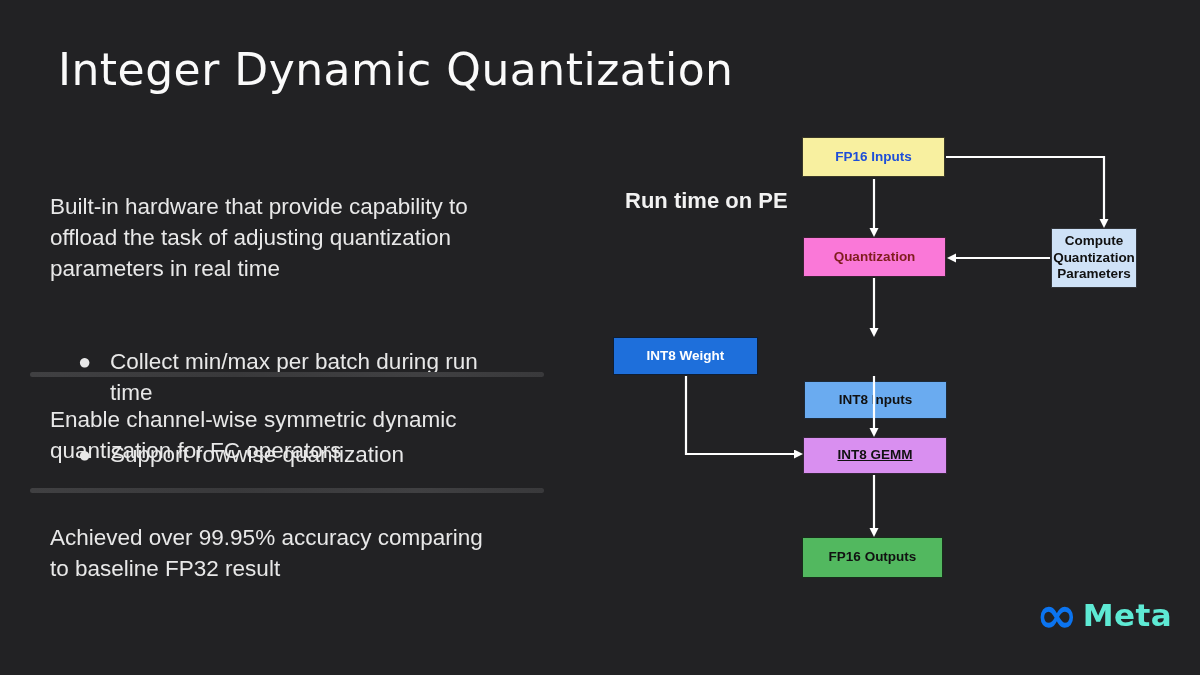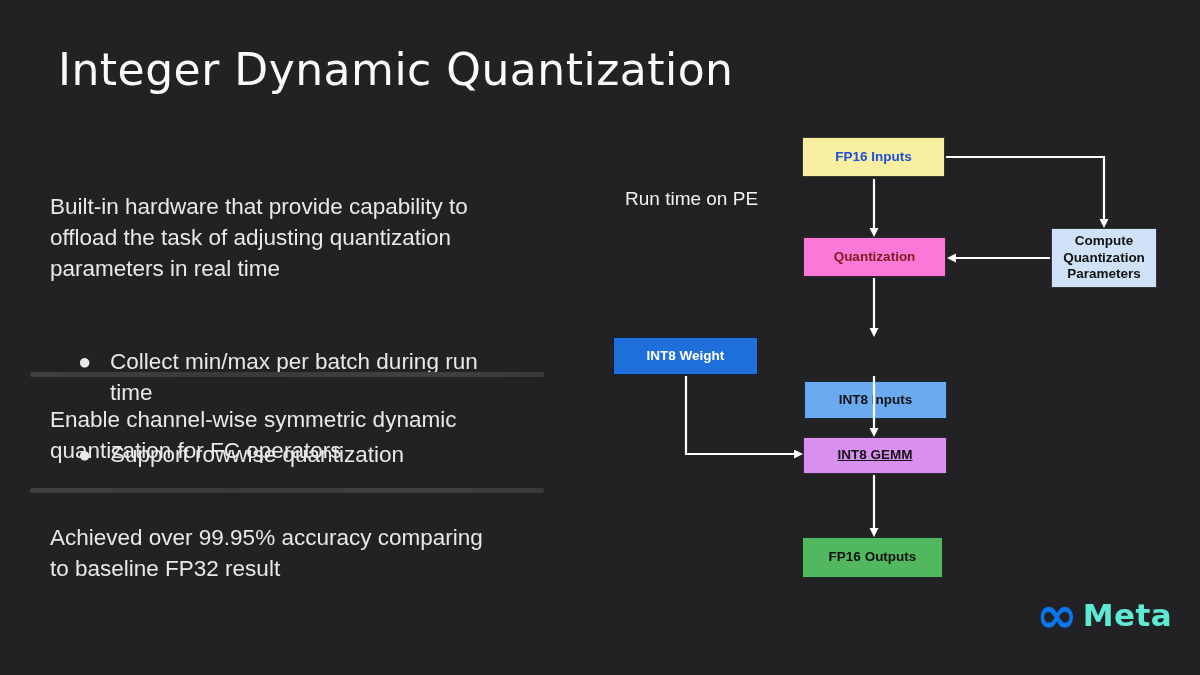--- a/index.html
+++ b/index.html
@@ -32,28 +32,28 @@
 
   
   .node{
     position:absolute;display:flex;align-items:center;justify-content:center;
     font-weight:bold;font-size:13.5px;text-align:center;
     border:1px solid rgba(10,10,10,.8);box-sizing:border-box;line-height:1.25;
     font-family:"Liberation Sans",sans-serif;
   }
   .n-fp16in {left:802px;top:137px;width:143px;height:40px;}
   .n-quant  {left:803px;top:237px;width:143px;height:40px;}
-  .n-compute{left:1051px;top:228px;width:106px;height:60px;padding:17px;}
+  .n-compute{left:1051px;top:228px;width:86px;height:60px;padding:17px;}
   .n-weight {left:613px;top:337px;width:145px;height:38px;}
   .n-int8in {left:804px;top:337px;width:143px;height:38px;margin-top:44px;}
   .n-gemm   {left:803px;top:437px;width:144px;height:37px;text-decoration:underline;}
   .n-fp16out{left:802px;top:537px;width:141px;height:41px;}
   .annotation{
     position:absolute;left:625px;top:188px;color:#f2f2f2;
-    font-weight:normal;font-size:19px;
+    font-weight:bold;font-size:22px;
   }
   .arrows{position:absolute;left:0;top:0;pointer-events:none;}
 
   
   .logo{position:absolute;left:1036px;top:596px;display:flex;align-items:center;}
   .logo-mark{color:#0b74f0;font-size:50px;font-weight:bold;line-height:38px;
     font-family:"DejaVu Sans",sans-serif;}
   .logo-text{color:#5eead4;font-size:31px;font-weight:bold;margin-left:5px;letter-spacing:.5px;
     font-family:"DejaVu Sans","Liberation Sans",sans-serif;}
 </style>

